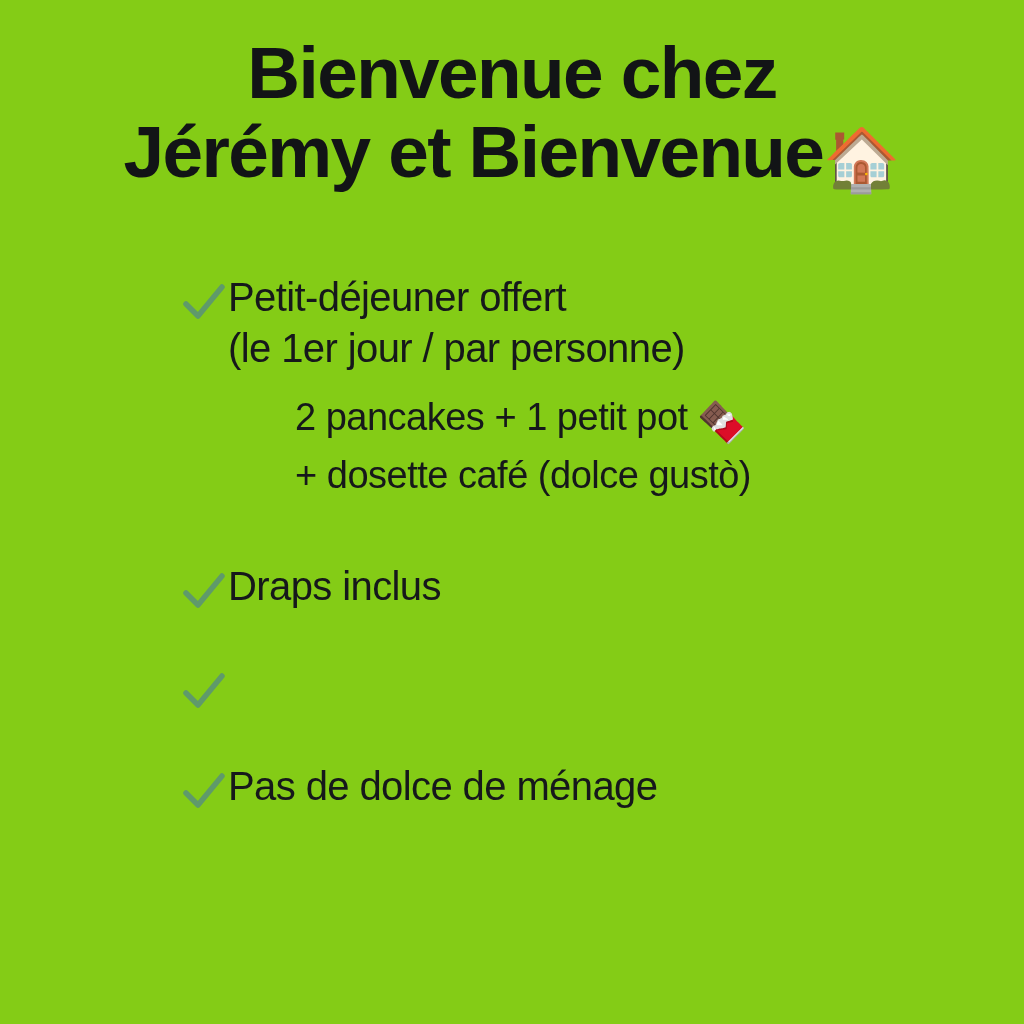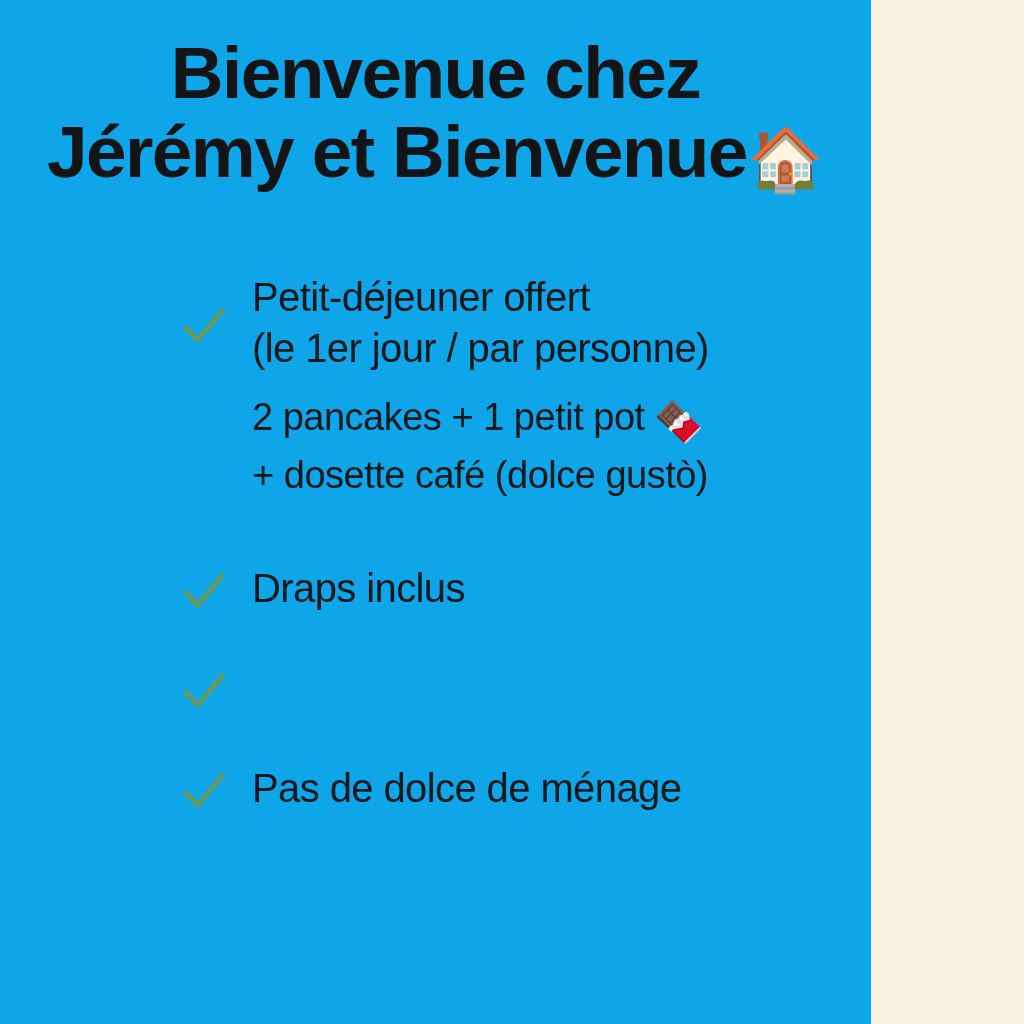--- a/index.html
+++ b/index.html
@@ -8,27 +8,27 @@
   }
   body {
     width: 1024px;
     height: 1024px;
     background: #f6efe4;
     font-family: "Liberation Sans", sans-serif;
     color: #15171a;
     overflow: hidden;
   }
   .card {
-    width: 871px;
+    width: 1024px;
     height: 1024px;
     box-sizing: border-box;
     padding: 34px 40px 64px 40px;
     display: flex;
     flex-direction: column;
-    background: #0ea5e9;
+    background: #84cc16;
   }
 
   
   .title {
     text-align: center;
     font-weight: 700;
     font-size: 73px;
     line-height: 1.08;
     letter-spacing: -1.6px;
     color: #121416;
@@ -45,22 +45,21 @@
 
   
   .list {
     margin-top: 78px;
     padding-left: 140px;
     display: flex;
     flex-direction: column;
   }
   .row {
     display: flex;
-    align-items: center;
-    gap: 24px;
+    align-items: flex-start;
   }
   .check {
     flex: 0 0 auto;
     width: 48px;
     height: 48px;
     margin-top: 6px;
   }
   .check svg {
     display: block;
     width: 48px;
@@ -83,20 +82,21 @@
     padding-left: 72px;
     font-size: 38px;
     font-weight: 500;
     line-height: 1.36;
     letter-spacing: -0.5px;
     color: #16181b;
   }
   .sub .l {
     display: block;
     white-space: nowrap;
+    margin-left: 43px;
   }
   .sub .emoji {
     font-size: 40px;
     vertical-align: -6px;
     margin-left: 10px;
   }
 
   .gap-1 { height: 60px; }
   .gap-2 { height: 46px; }
   .gap-3 { height: 46px; }

